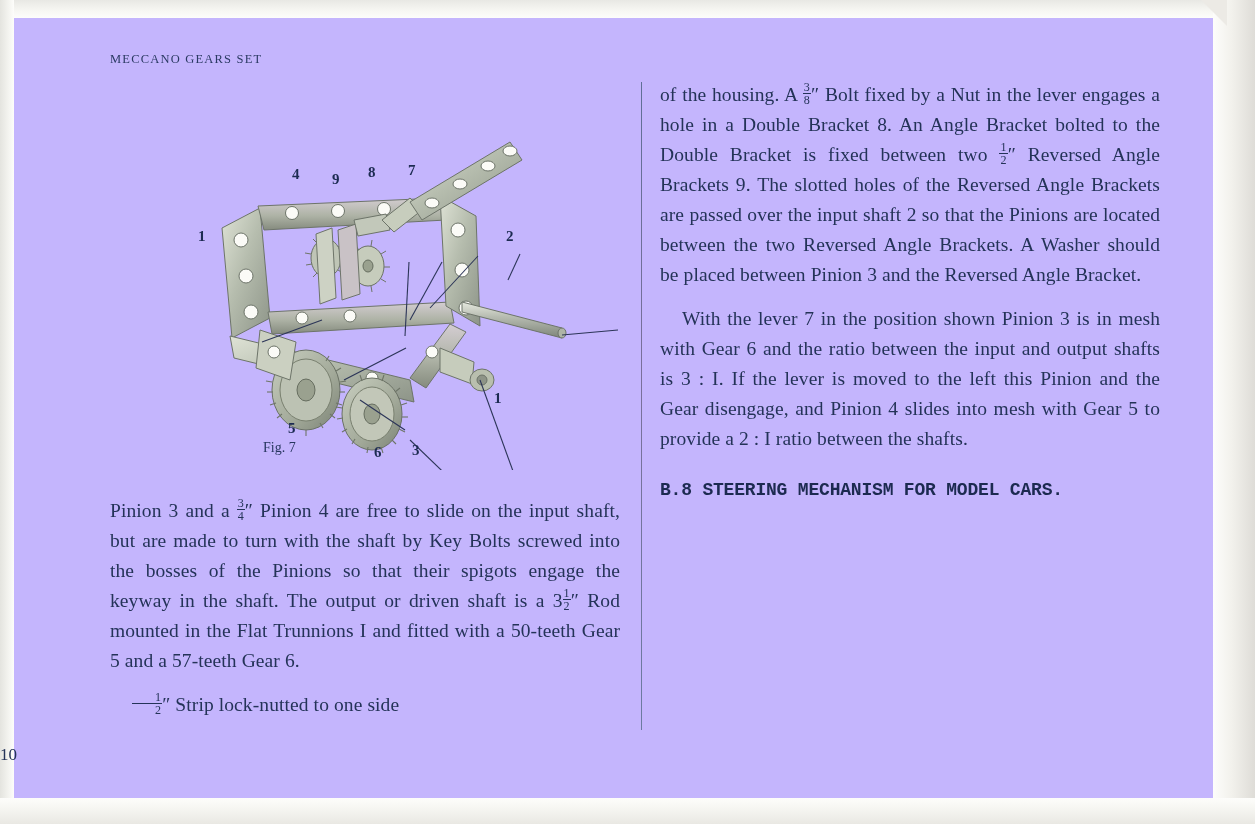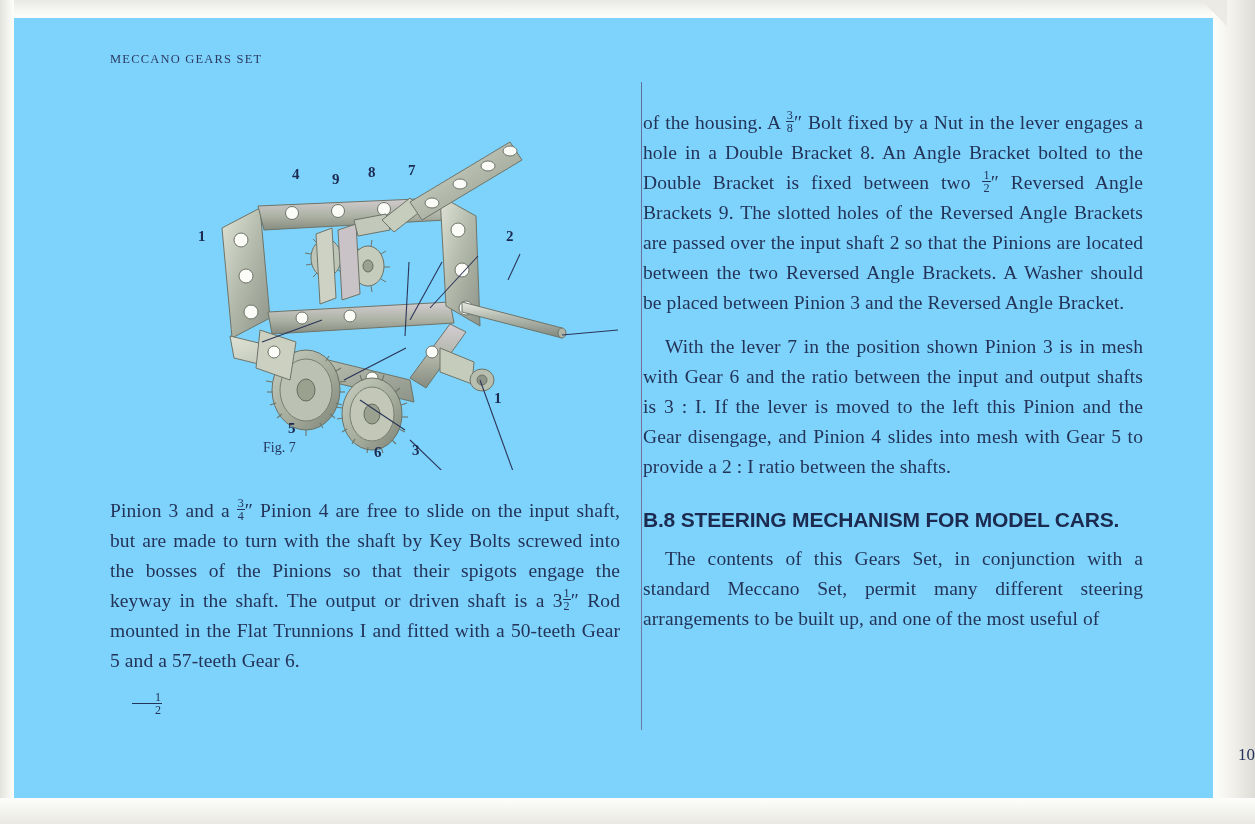--- a/index.html
+++ b/index.html
@@ -11,21 +11,21 @@
     width: 1255px;
     height: 824px;
     overflow: hidden;
     font-family: "Liberation Sans", sans-serif;
     color: #20305a;
   }
   .page {
     position: relative;
     width: 1255px;
     height: 824px;
-    background: #7dd3fc;
+    background: #c4b5fd;
     overflow: hidden;
   }
   
   .scan-edge-top {
     position: absolute;
     top: 0; left: 0;
     width: 1255px; height: 18px;
     background: linear-gradient(to bottom, #e8e8e4 0%, #f7f7f3 60%, #fdfdfb 100%);
   }
   .scan-edge-left {
@@ -113,40 +113,39 @@
   .body-text p {
     margin: 0 0 14px 0;
   }
   .body-text p.indent {
     text-indent: 22px;
   }
 
   
   .col-right {
     position: absolute;
-    left: 643px;
+    left: 660px;
     top: 80px;
     width: 500px;
-    margin-top: 28px;
   }
   .section-head {
-    font-family: Liberation Sans, sans-serif;
+    font-family: Liberation Mono, monospace;
     font-weight: bold;
-    font-size: 21px;
+    font-size: 18px;
     color: #1c2a50;
     margin: 26px 0 12px 0;
     letter-spacing: -0.2px;
   }
 
   .page-number {
     position: absolute;
     left: 0;
     top: 745px;
     width: 1255px;
-    text-align: right;
+    text-align: left;
     font-family: "Liberation Serif", serif;
     font-size: 17px;
     color: #243358;
   }
 
   
   .frac {
     display: inline-block;
     vertical-align: -0.22em;
     font-size: 0.62em;
@@ -362,32 +361,31 @@
       <div class="callout" style="left:178px; top:340px;">5</div>
       <div class="callout" style="left:264px; top:364px;">6</div>
       <div class="callout" style="left:302px; top:362px;">3</div>
 
       <div class="fig-caption">Fig. 7</div>
     </div>
 
     <div class="body-text" style="margin-top:26px;">
       <p><span>Pinion 3 and a </span><span class="frac"><span class="n">3</span><span class="d">4</span></span><span>″ Pinion 4 are free to slide on the input shaft, but are made to turn with the shaft by Key Bolts screwed into the bosses of the Pinions so that their spigots engage the keyway in the shaft.   The output or driven shaft is a 3</span><span class="frac"><span class="n">1</span><span class="d">2</span></span><span>″ Rod mounted in the Flat Trunnions I and fitted with a 50-teeth Gear 5 and a 57-teeth Gear 6.</span></p>
 
-      <p class="indent"><span class="frac"><span class="n">1</span><span class="d">2</span></span></p>
+      <p class="indent"><span class="frac"><span class="n">1</span><span class="d">2</span></span><span>″ Strip lock-nutted to one side</span></p>
     </div>
   </div>
 
   <div class="col-right">
     <div class="body-text">
       <p><span>of the housing.   A </span><span class="frac"><span class="n">3</span><span class="d">8</span></span><span>″ Bolt fixed by a Nut in the lever engages a hole in a Double Bracket 8.   An Angle Bracket bolted to the Double Bracket is fixed between two </span><span class="frac"><span class="n">1</span><span class="d">2</span></span><span>″ Reversed Angle Brackets 9.   The slotted holes of the Reversed Angle Brackets are passed over the input shaft 2 so that the Pinions are located between the two Reversed Angle Brackets.   A Washer should be placed between Pinion 3 and the Reversed Angle Bracket.</span></p>
 
       <p class="indent">With the lever 7 in the position shown Pinion 3 is in mesh with Gear 6 and the ratio between the input and output shafts is 3 : I.   If the lever is moved to the left this Pinion and the Gear disengage, and Pinion 4 slides into mesh with Gear 5 to provide a 2 : I ratio between the shafts.</p>
     </div>
 
     <h2 class="section-head">B.8 STEERING MECHANISM FOR MODEL CARS.</h2>
 
     <div class="body-text">
-      <p class="indent">The contents of this Gears Set, in conjunction with a standard Meccano Set, permit many different steering arrangements to be built up, and one of the most useful of</p>
     </div>
   </div>
 
   <div class="page-number">10</div>
 </div>
 
 </body></html>

